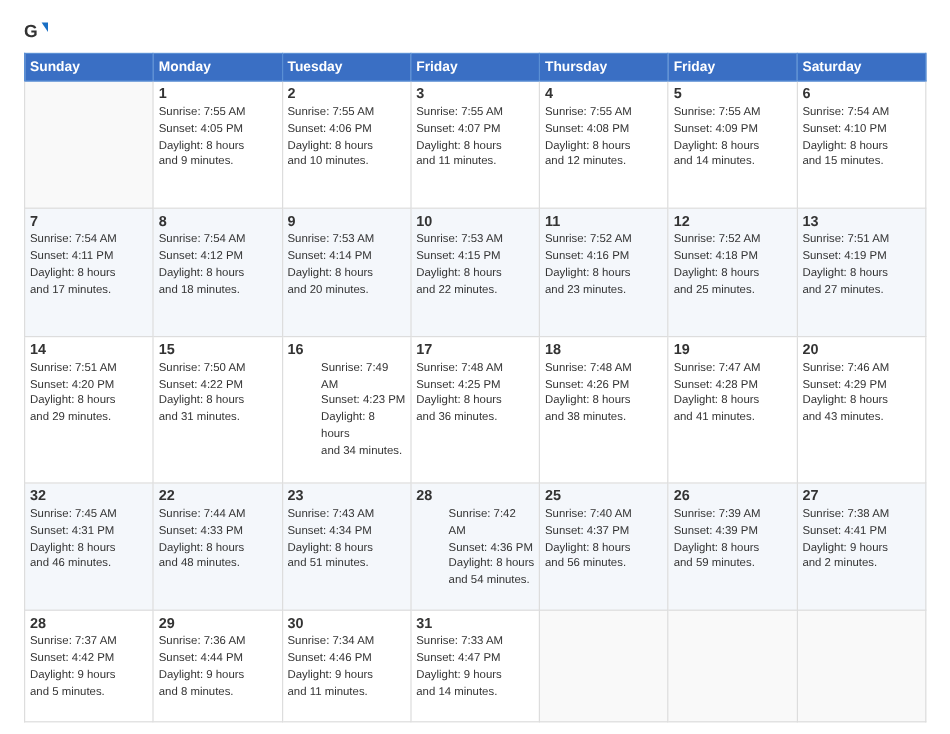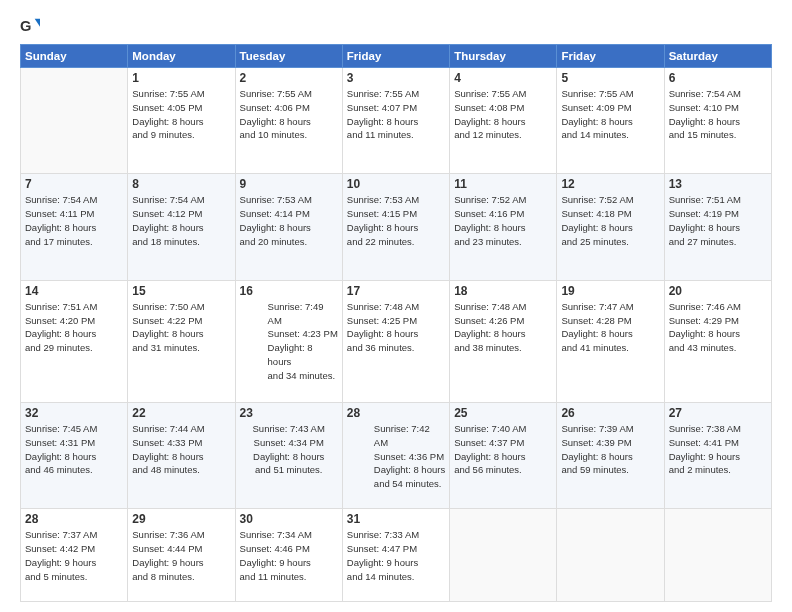--- a/index.html
+++ b/index.html
@@ -297,21 +297,21 @@
           </td>
           <td>
             <span class="day-num">22</span>
             <div class="day-info" style="white-space: pre-line;">Sunrise: 7:44 AM
 Sunset: 4:33 PM
 Daylight: 8 hours
 and 48 minutes.</div>
           </td>
           <td>
             <span class="day-num">23</span>
-            <div class="day-info" style="white-space: pre-line; text-align: center;">Sunrise: 7:43 AM
+            <div class="day-info" style="white-space: pre-line;">Sunrise: 7:43 AM
 Sunset: 4:34 PM
 Daylight: 8 hours
 and 51 minutes.</div>
           </td>
           <td>
             <span class="day-num">28</span>
             <div class="day-info" style="white-space: pre-line; margin-left: 27px;">Sunrise: 7:42 AM
 Sunset: 4:36 PM
 Daylight: 8 hours
 and 54 minutes.</div>

